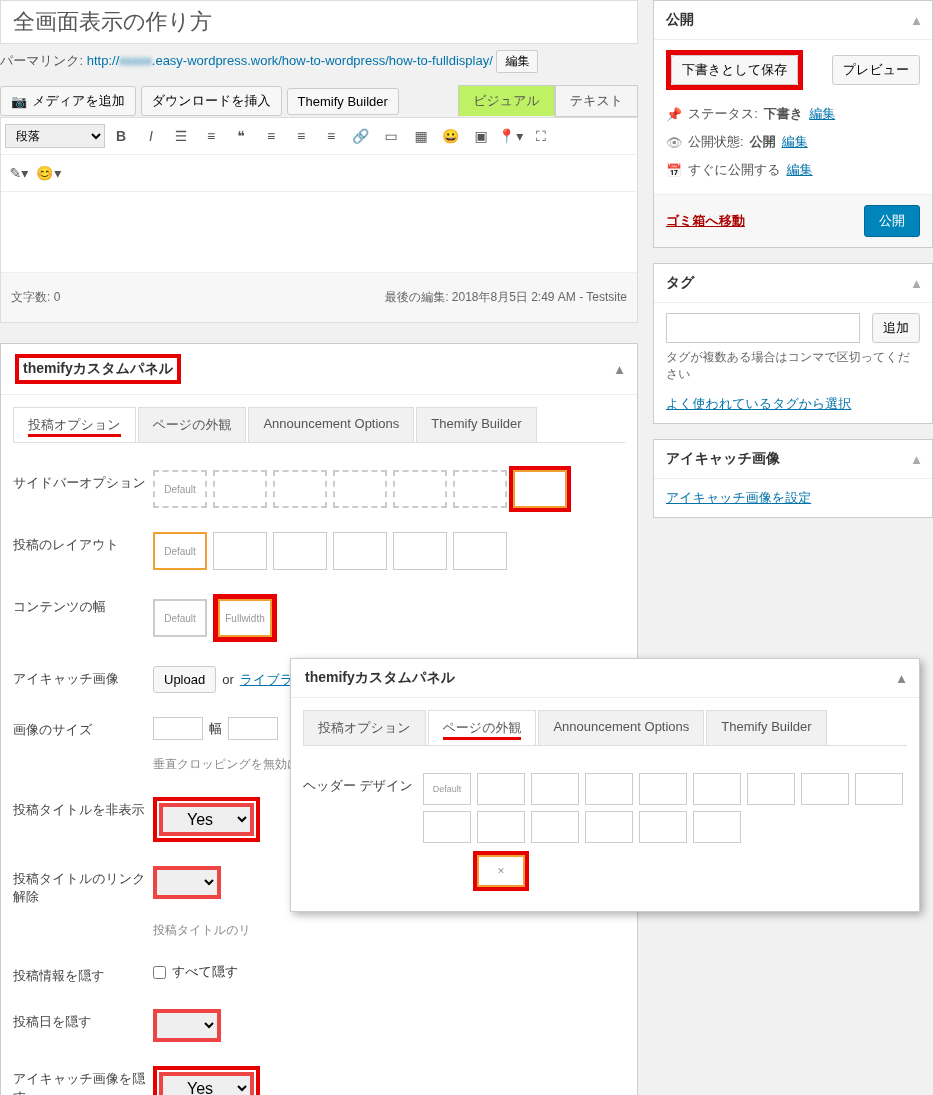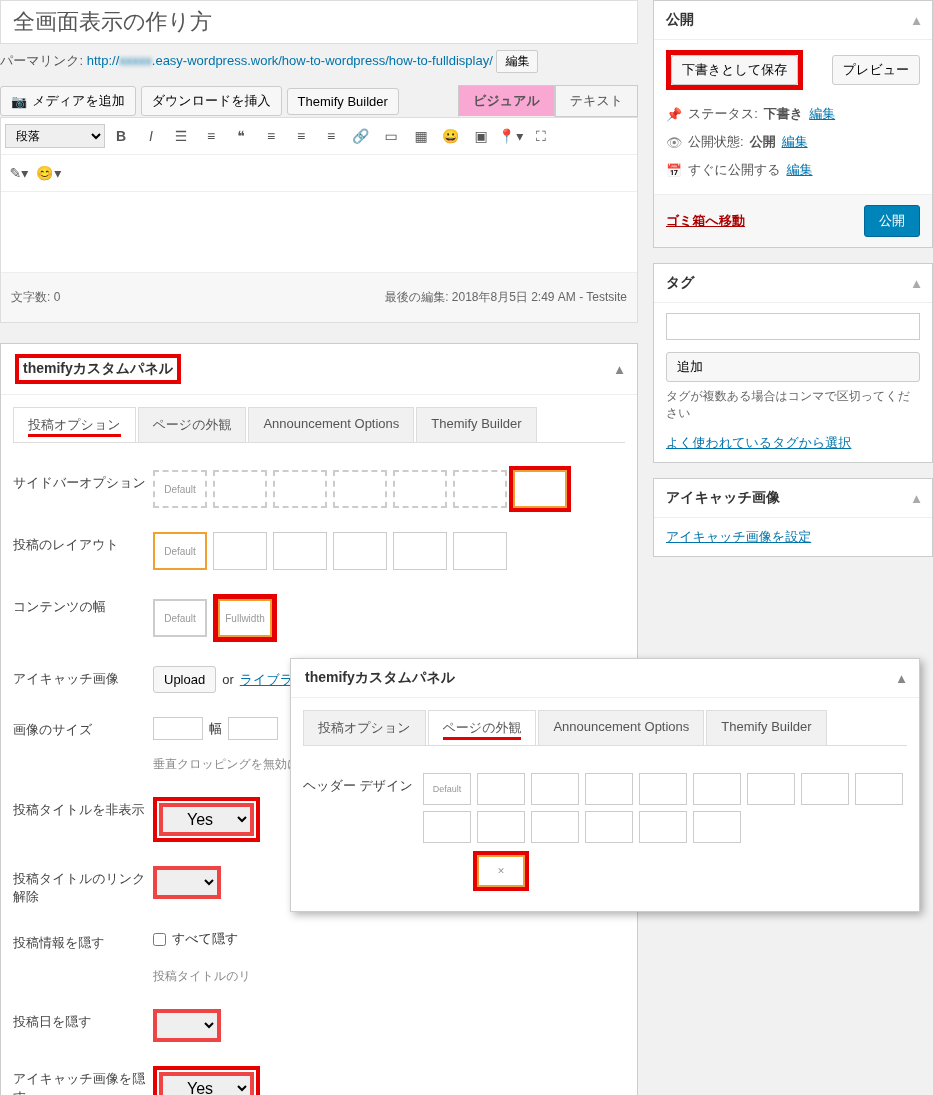--- a/index.html
+++ b/index.html
@@ -13,21 +13,21 @@
 .permalink-row { padding: 6px 0; font-size: 13px; color: #555; }
 .permalink-row a { color: #0073aa; text-decoration: none; }
 .permalink-blur { filter: blur(2px); }
 .btn-small { border: 1px solid #ccc; background: #f7f7f7; padding: 2px 8px; font-size: 12px; cursor: pointer; border-radius: 2px; }
 
 
 .editor-actions { display: flex; gap: 5px; margin-top: 6px; align-items: center; }
 .btn { border: 1px solid #ccc; background: #f7f7f7; padding: 5px 10px; font-size: 13px; cursor: pointer; border-radius: 3px; display: inline-flex; align-items: center; gap: 5px; }
 .editor-tabs { margin-left: auto; display: flex; }
 .editor-tab { border: 1px solid #ccc; background: #f5f5f5; padding: 6px 14px; font-size: 13px; cursor: pointer; color: #555; }
-.editor-tab.active { background: #f9a8d4; border-bottom-color: #f1f1f1; font-weight: bold; }
+.editor-tab.active { background: #bef264; border-bottom-color: #f1f1f1; }
 .editor-box { border: 1px solid #ddd; background: #fff; }
 .tb-row { display: flex; align-items: center; padding: 4px; border-bottom: 1px solid #eee; gap: 2px; }
 .tb-select { border: 1px solid #ccc; padding: 3px 6px; font-size: 12px; width: 100px; }
 .tb-btn { width: 28px; height: 28px; display: inline-flex; align-items: center; justify-content: center; cursor: pointer; color: #555; font-size: 14px; border-radius: 2px; }
 .editor-content { height: 80px; }
 .editor-status { display: flex; padding: 16px 10px; font-size: 12px; color: #666; border-top: 1px solid #eee; background: #f7f7f7; }
 .editor-status .right { margin-left: auto; }
 
 
 .metabox { border: 1px solid #ccc; background: #fff; margin-top: 20px; position: relative; }
@@ -66,21 +66,21 @@
 .panel-body { padding: 10px 12px; }
 .panel-footer { padding: 10px 12px; border-top: 1px solid #eee; display: flex; align-items: center; background: #f7f7f7; }
 .btn-primary { background: #0085ba; border: 1px solid #006799; color: #fff; padding: 6px 14px; font-size: 13px; border-radius: 3px; cursor: pointer; margin-left: auto; }
 .link { color: #0073aa; text-decoration: underline; font-size: 13px; cursor: pointer; }
 .link-red { color: #a00; text-decoration: underline; font-size: 13px; cursor: pointer; font-weight: bold; }
 .status-row { display: flex; align-items: center; gap: 6px; padding: 5px 0; font-size: 13px; color: #555; }
 .status-icon { width: 16px; color: #888; }
 
 .redbox-free { border: 5px solid #e60000; position: relative; display: inline-block; }
 
-.tag-input-row { display: flex; gap: 12px; flex-direction: column; }
+.tag-input-row { display: flex; gap: 12px; }
 .tag-input { flex: 1; border: 1px solid #ccc; padding: 5px; }
 
 
 .popup { position: absolute; top: 658px; left: 290px; width: 630px; background: #fff; border: 1px solid #ccc; box-shadow: 3px 3px 8px rgba(0,0,0,0.3); z-index: 10; }
 .popup .metabox-header { font-size: 14px; }
 .popup-grid { display: flex; flex-wrap: wrap; gap: 6px; }
 .header-thumb { width: 48px; height: 32px; border: 1px solid #ccc; background: #fff; display: inline-flex; align-items: center; justify-content: center; font-size: 9px; color: #999; position: relative; }
 .header-thumb.selected { border: 2px solid #f0a030; }
 .header-thumb.redbox { outline: 4px solid #e60000; }
 </style>
@@ -220,31 +220,31 @@
             <span class="select-wrap-red"><select class="select-small"><option>Yes</option></select></span>
           </div>
         </div>
 
         <div class="opt-row">
           <div class="opt-label">投稿タイトルのリンク解除</div>
           <div class="opt-control">
             <select class="select-small"><option></option></select>
           </div>
         </div>
-        <div class="opt-row">
-          <div class="opt-label">投稿情報を隠す</div>
-          <div class="opt-control">
-            <input type="checkbox" style="">
-            <span>すべて隠す</span>
-          </div>
-        </div>
-
         <div class="opt-row" style="padding-top:0">
           <div class="opt-label"></div>
           <div class="opt-note">投稿タイトルのリ</div>
+        </div>
+
+        <div class="opt-row">
+          <div class="opt-label">投稿情報を隠す</div>
+          <div class="opt-control">
+            <input type="checkbox" style="">
+            <span>すべて隠す</span>
+          </div>
         </div>
 
         <div class="opt-row">
           <div class="opt-label">投稿日を隠す</div>
           <div class="opt-control">
             <select class="select-small"><option></option></select>
           </div>
         </div>
 
         <div class="opt-row">

